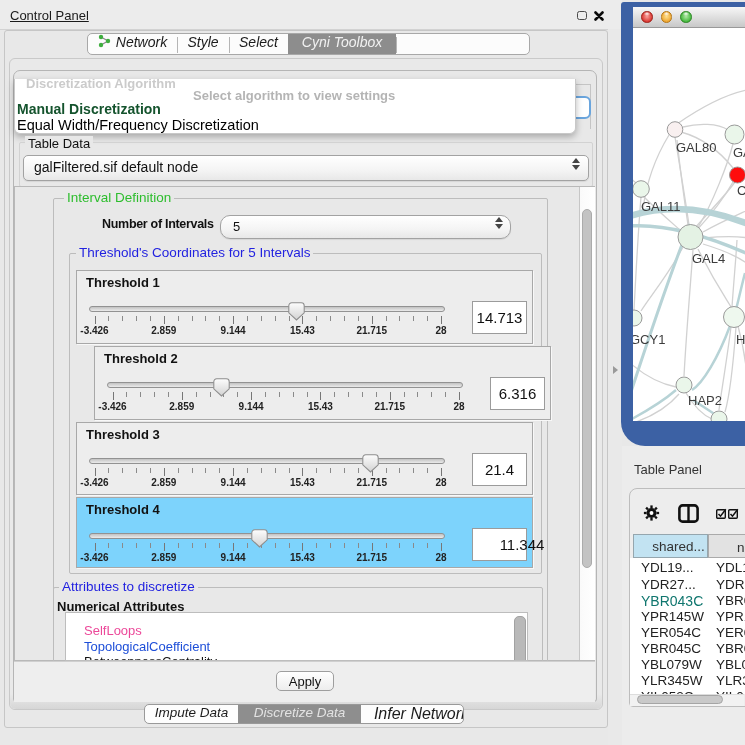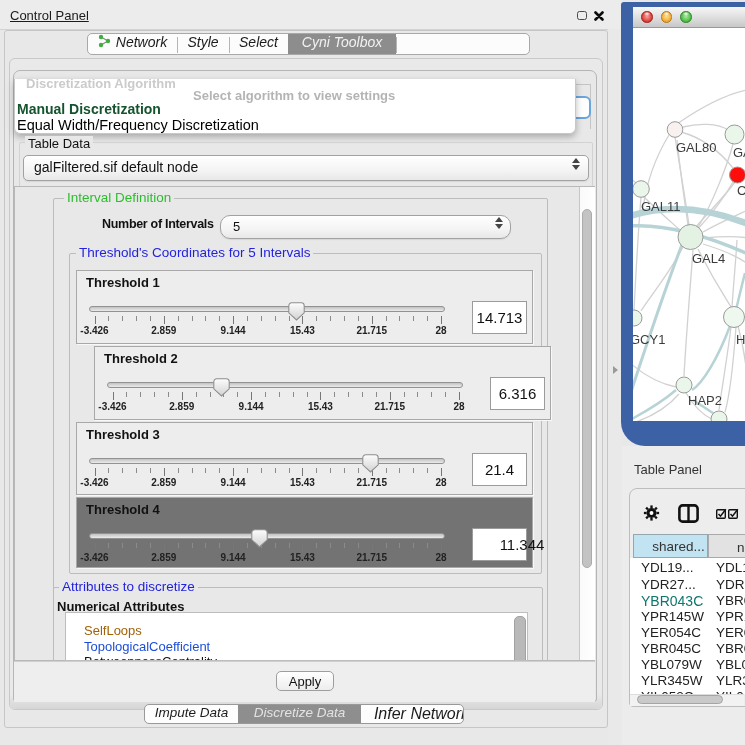--- a/index.html
+++ b/index.html
@@ -204,21 +204,21 @@
         <defs>
           <linearGradient id="tg" x1="0" y1="0" x2="0" y2="1">
             <stop offset="0" stop-color="#fdfdfd"></stop>
             <stop offset="1" stop-color="#d2d2d2"></stop>
           </linearGradient>
         </defs>
         <path d="M3.5 0.7 L12.5 0.7 A2.8 2.8 0 0 1 15.3 3.5 L15.3 10.2 L8 17 L0.7 10.2 L0.7 3.5 A2.8 2.8 0 0 1 3.5 0.7 Z" fill="url(#tg)" stroke="#8d8d8d" stroke-width="1"></path>
       </svg></div>
 <div class="abs" style="left:395px;top:30px;width:55px;height:33px;background:#fff;border:1px solid #9b9b9b;box-sizing:border-box;display:flex;align-items:center;justify-content:center;font-size:15px;color:#111;">21.4</div>
 </div>
-<div class="abs" style="left:76px;top:497px;width:457px;height:71px;border:1px solid #a8a8a8;background:#737373;box-sizing:border-box;box-shadow:1px 1px 0 #f8f8f8;">
+<div class="abs" style="left:76px;top:497px;width:457px;height:71px;border:1px solid #a8a8a8;background:#7dd3fc;box-sizing:border-box;box-shadow:1px 1px 0 #f8f8f8;">
 <div class="t" style="left:9px;top:4px;font-size:13px;font-weight:bold;color:#111;">Threshold 4</div>
 <div class="abs" style="left:12px;top:35px;width:356px;height:6px;border:1px solid #929292;border-radius:3px;background:linear-gradient(#c2c2c2,#ebebeb);box-sizing:border-box;"></div>
 <div class="abs" style="left:17.5px;top:45px;width:1px;height:8px;background:#777;"></div>
     <div class="abs" style="left:31.4px;top:45px;width:1px;height:5px;background:#8a8a8a;"></div>
     <div class="abs" style="left:45.2px;top:45px;width:1px;height:5px;background:#8a8a8a;"></div>
     <div class="abs" style="left:59.1px;top:45px;width:1px;height:5px;background:#8a8a8a;"></div>
     <div class="abs" style="left:72.9px;top:45px;width:1px;height:5px;background:#8a8a8a;"></div>
     <div class="abs" style="left:86.8px;top:45px;width:1px;height:8px;background:#777;"></div>
     <div class="abs" style="left:100.7px;top:45px;width:1px;height:5px;background:#8a8a8a;"></div>
     <div class="abs" style="left:114.5px;top:45px;width:1px;height:5px;background:#8a8a8a;"></div>
@@ -254,21 +254,21 @@
           </linearGradient>
         </defs>
         <path d="M3.5 0.7 L12.5 0.7 A2.8 2.8 0 0 1 15.3 3.5 L15.3 10.2 L8 17 L0.7 10.2 L0.7 3.5 A2.8 2.8 0 0 1 3.5 0.7 Z" fill="url(#tg)" stroke="#8d8d8d" stroke-width="1"></path>
       </svg></div>
 <div class="abs" style="left:395px;top:30px;width:55px;height:33px;background:#fff;border:1px solid #9b9b9b;box-sizing:border-box;display:flex;align-items:center;justify-content:center;font-size:15px;color:#111;padding-left:45px;">11.344</div>
 </div>
 <div class="grp" style="left:53px;top:587px;width:488px;height:90px;"></div>
 <div class="grplab" style="left:59px;top:580px;color:#2222e0;">Attributes to discretize</div>
 <div class="t" style="left:57px;top:599px;font-size:13px;font-weight:bold;color:#111;">Numerical Attributes</div>
 <div class="abs" style="left:65px;top:612px;width:463px;height:49px;background:#fff;border:1px solid #bdbdbd;box-sizing:border-box;overflow:hidden;">
-<div class="t" style="left:18px;top:10px;font-size:13px;color:#a16207;">SelfLoops</div>
+<div class="t" style="left:18px;top:10px;font-size:13px;color:#ec4899;">SelfLoops</div>
 <div class="t" style="left:18px;top:25.5px;font-size:13px;color:#1d4ed8;">TopologicalCoefficient</div>
 <div class="t" style="left:18px;top:41px;font-size:13px;color:#111;">BetweennessCentrality</div>
 <div class="abs" style="left:448px;top:3px;width:10px;height:60px;background:#b9b9b9;border:1px solid #a2a2a2;border-radius:5px;"></div>
 </div>
 <div class="abs" style="left:14px;top:661px;width:581px;height:41px;background:#eeeeee;border-top:1px solid #cfcfcf;box-sizing:border-box;"></div>
 <div class="abs" style="left:276px;top:671px;width:58px;height:20px;background:linear-gradient(#ffffff,#ededed);border:1px solid #9e9e9e;border-radius:5px;box-sizing:border-box;display:flex;align-items:center;justify-content:center;font-size:13px;color:#111;">Apply</div>
 <div class="abs" style="left:144px;top:704px;width:320px;height:20px;background:#fdfdfd;border:1px solid #999;border-radius:5px;box-sizing:border-box;overflow:hidden;">
 <div class="tseg" style="left:0px;width:93px;font-size:13.5px;">Impute Data</div>
 <div class="tseg" style="left:93px;width:123px;background:#8e8e8e;color:#e3e3e3;font-size:13.5px;">Discretize Data</div>
 <div class="tseg" style="left:216px;width:121px;font-size:16px;">Infer Network</div>

